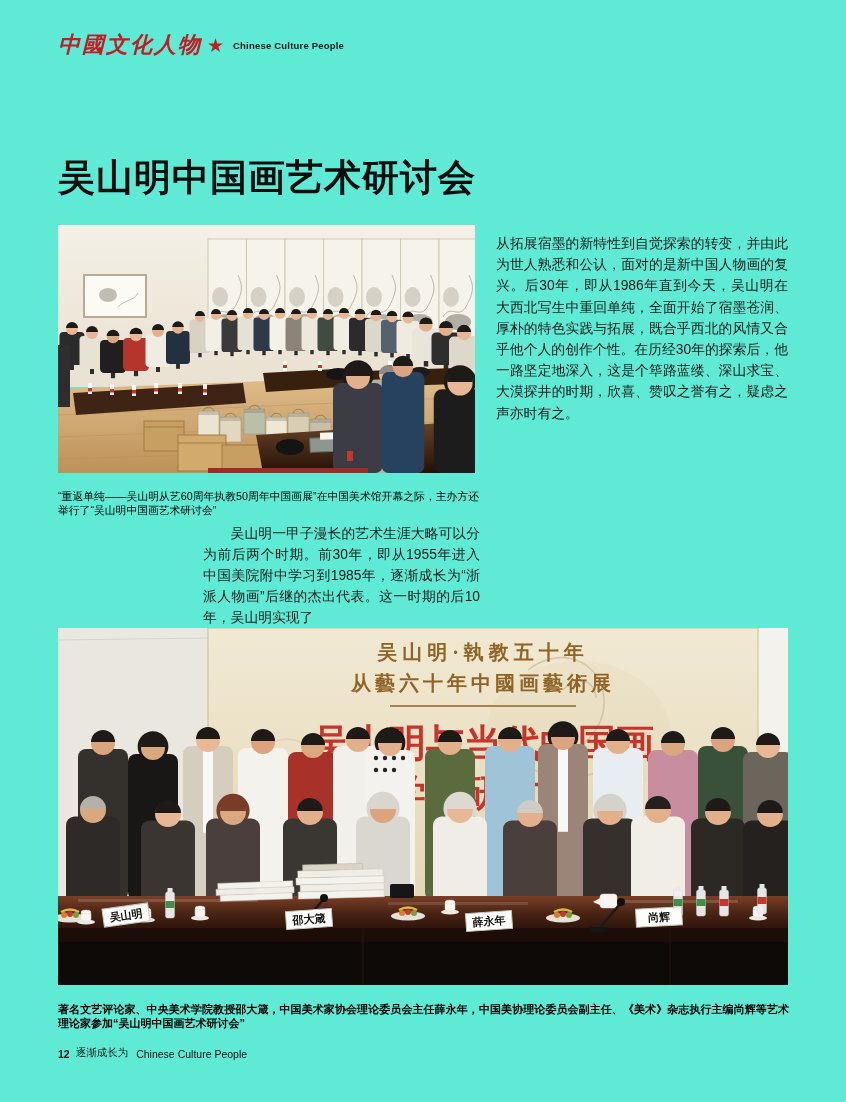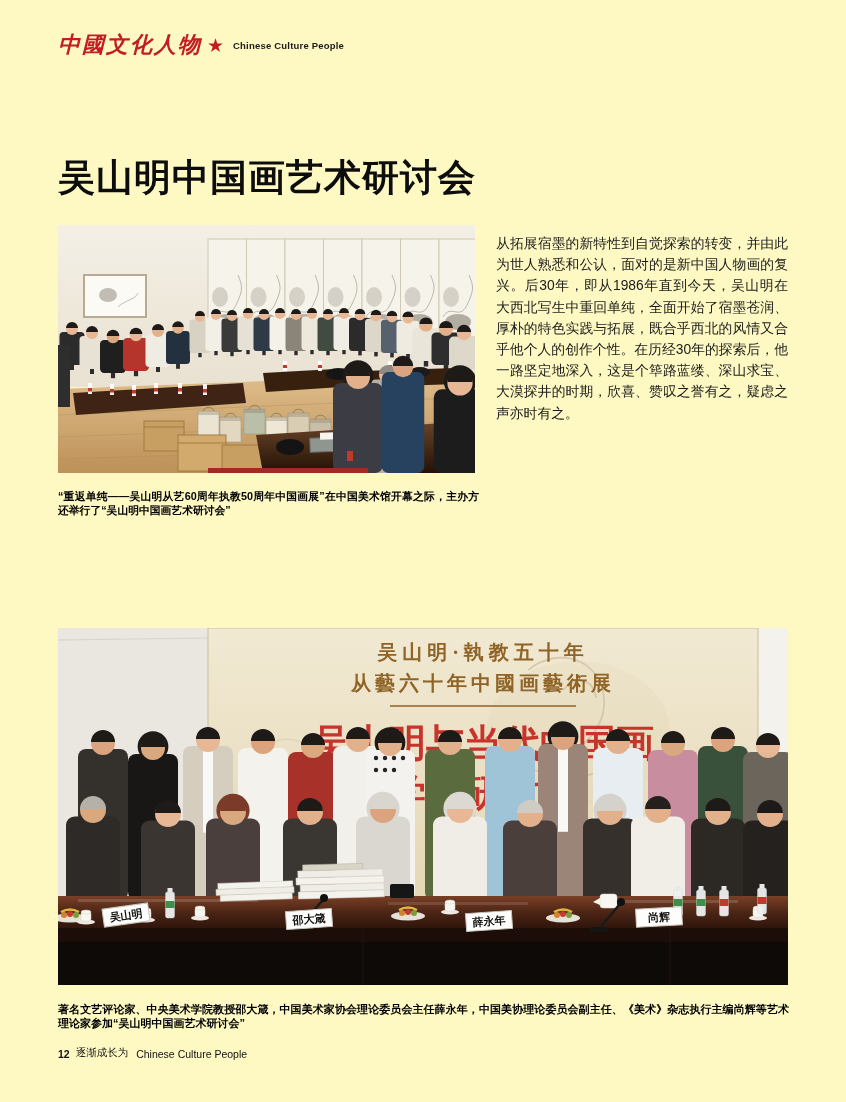--- a/index.html
+++ b/index.html
@@ -1,34 +1,34 @@
 <!DOCTYPE html>
 <html><head>
 <meta charset="utf-8">
 <style>
   html,body{margin:0;padding:0;background:#888;}
-  .page{position:relative;width:846px;height:1102px;background:#fef9c3;margin:0 auto;
+  .page{position:relative;width:846px;height:1102px;background:#5eead4;margin:0 auto;
         font-family:"Liberation Sans",sans-serif;overflow:hidden;}
   
   .hdr{position:absolute;left:58px;top:30px;display:flex;align-items:center;}
   .logo-cn{font-family:"Liberation Serif",serif;font-style:italic;font-weight:bold;
            font-size:22px;color:#c21d24;letter-spacing:2px;}
   .logo-star{color:#c21d24;font-size:19px;margin-left:5px;line-height:1;}
   .logo-en{font-size:9.5px;font-weight:bold;color:#1a1a1a;margin-left:9px;letter-spacing:.2px;}
   
   .title{position:absolute;left:58px;top:128px;width:660px;text-align:left;
          font-family:"Liberation Serif","DejaVu Serif",serif;font-size:37px;color:#0d0d0d;
          letter-spacing:1px;white-space:nowrap;}
   
   .photo1{position:absolute;left:58px;top:225px;width:417px;height:248px;}
   .photo2{position:absolute;left:58px;top:628px;width:730px;height:426px;}
   figure{margin:0;}
   figure svg{display:block;}
   
-  .cap1{position:absolute;left:58px;top:479px;width:421px;font-size:10.8px;font-weight:bold;
+  .cap1{position:absolute;left:58px;top:479px;width:421px;font-size:10.8px;font-weight:normal;
         color:#000;line-height:13.8px;text-align:justify;}
   .cap2{position:absolute;left:58px;top:991px;width:731px;font-size:11px;font-weight:bold;
         color:#000;line-height:14.2px;text-align:justify;}
   
   .left-body{position:absolute;left:203px;top:523px;width:277px;font-size:13.8px;color:#1a1a1a;
              line-height:21px;text-align:justify;}
   .left-body p{margin:0;text-indent:2em;}
   .right-col{position:absolute;left:487px;top:224px;width:310px;font-size:13.8px;color:#1a1a1a;
              line-height:21.2px;text-align:justify;}
   .right-col p{margin:9px;}
@@ -289,20 +289,23 @@
           <path d="M 389.4,157 A 12.600000000000001 12.600000000000001 0 0 1 414.6,157 Z" fill="#1d1a17"></path>
           <rect x="289" y="226" width="6" height="10" fill="#c0392b"></rect>
         </g>
       <rect x="150" y="243" width="160" height="5" fill="#9e2b25"></rect>
       <rect x="0" y="120" width="12" height="62" fill="#2e2e2e"></rect>
     </svg>
   </figure>
 
   <p class="cap1">“重返单纯——吴山明从艺60周年执教50周年中国画展”在中国美术馆开幕之际，主办方还举行了“吴山明中国画艺术研讨会”</p>
 
+  <div class="left-body">
+    <p>吴山明一甲子漫长的艺术生涯大略可以分为前后两个时期。前30年，即从1955年进入中国美院附中学习到1985年，逐渐成长为“浙派人物画”后继的杰出代表。这一时期的后10年，吴山明实现了</p>
+  </div>
 
   <div class="right-col">
     <p>从拓展宿墨的新特性到自觉探索的转变，并由此为世人熟悉和公认，面对的是新中国人物画的复兴。后30年，即从1986年直到今天，吴山明在大西北写生中重回单纯，全面开始了宿墨苍润、厚朴的特色实践与拓展，既合乎西北的风情又合乎他个人的创作个性。在历经30年的探索后，他一路坚定地深入，这是个筚路蓝缕、深山求宝、大漠探井的时期，欣喜、赞叹之誉有之，疑虑之声亦时有之。</p>
   </div>
 
   <figure class="photo2">
     <svg viewBox="0 0 730 357" width="730" height="357">
       <defs>
         <linearGradient id="bd" x1="0" y1="0" x2="0" y2="1">
           <stop offset="0" stop-color="#f1e9d3"></stop>

